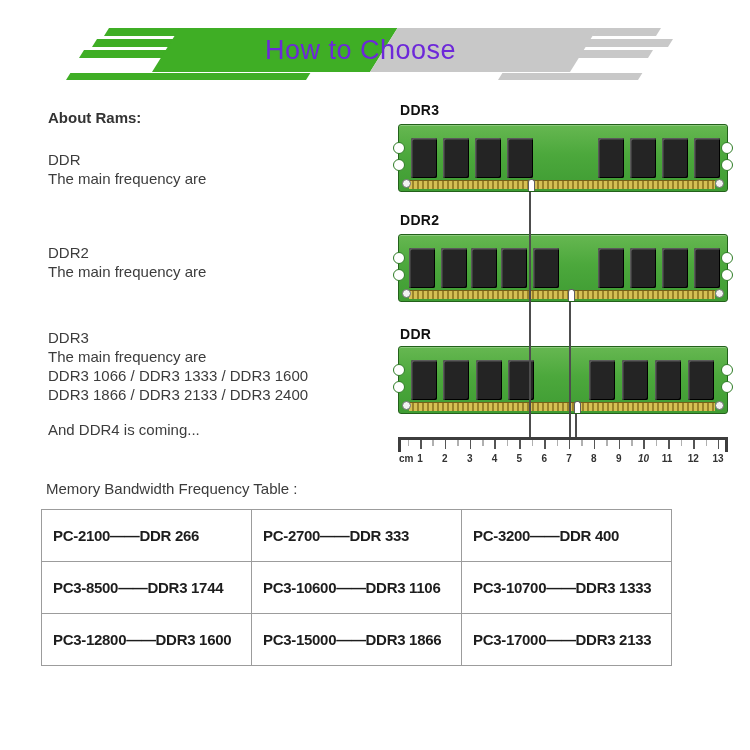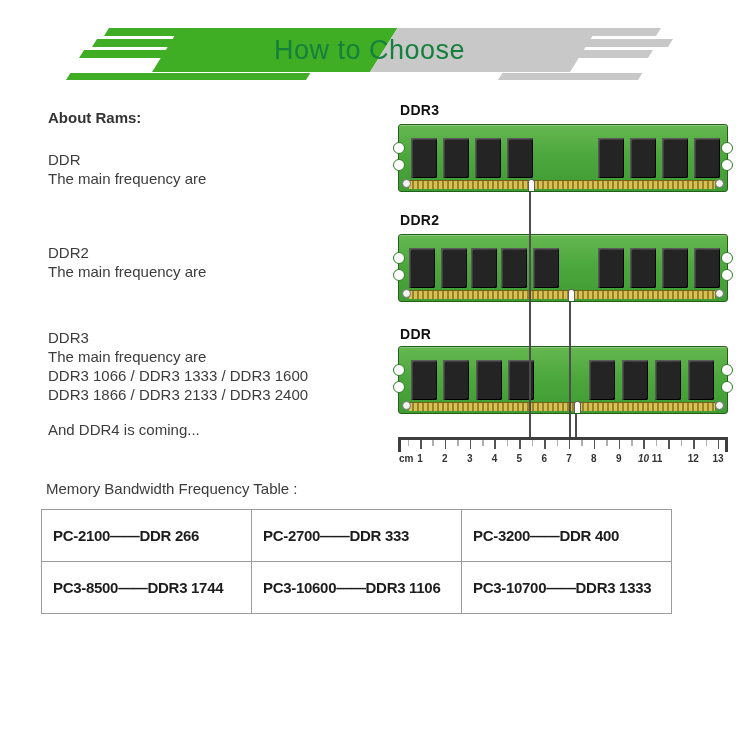--- a/index.html
+++ b/index.html
@@ -5,21 +5,21 @@
   html,body{margin:0;padding:0;background:#fff;}
   .page{position:relative;width:750px;height:750px;background:#fff;overflow:hidden;
         font-family:"Liberation Sans",sans-serif;color:#3c3c3c;}
   .abs{position:absolute;}
 
   
   .hdr .band, .hdr .stripe{position:absolute;transform:skewX(-32deg);transform-origin:left bottom;}
   .hdr .green{background:#3fae25;}
   .hdr .gray{background:#c8c8c8;}
   .hdr-title{position:absolute;left:265px;top:28px;width:200px;height:44px;line-height:44px;
-             text-align:right;font-size:27px;color:#15803d;letter-spacing:.5px;z-index:3;}
+             text-align:left;font-size:27px;color:#6d28d9;letter-spacing:.5px;z-index:3;}
 
   
   .txt{position:absolute;left:48px;font-size:15px;line-height:19px;color:#3c3c3c;}
   .heading{font-weight:bold;font-size:15px;color:#333;}
 
   
   .diagram{position:absolute;left:398px;top:100px;width:332px;height:390px;}
   .mod-label{position:absolute;font-size:14px;font-weight:bold;color:#111;letter-spacing:.3px;}
   .board{position:absolute;left:0;width:328px;height:66px;border:1px solid #23611b;border-radius:3px;
          background:linear-gradient(180deg,#66b751 0%,#4ca83c 45%,#3f9c33 100%);
@@ -196,36 +196,41 @@
       <span class="rlabel" style="left:22px;">1</span>
       <span class="rlabel" style="left:46.8px;">2</span>
       <span class="rlabel" style="left:71.7px;">3</span>
       <span class="rlabel" style="left:96.5px;">4</span>
       <span class="rlabel" style="left:121.3px;">5</span>
       <span class="rlabel" style="left:146.2px;">6</span>
       <span class="rlabel" style="left:171px;">7</span>
       <span class="rlabel" style="left:195.8px;">8</span>
       <span class="rlabel" style="left:220.7px;">9</span>
       <span class="rlabel" style="left:245.5px;font-style:italic;">10</span>
-      <span class="rlabel" style="left:259px;">11</span>
+      <span class="rlabel" style="left:269px;">11</span>
       <span class="rlabel" style="left:295.2px;">12</span>
       <span class="rlabel" style="left:320px;">13</span>
     </div>
   </div>
 
   <div class="tbl-title">Memory Bandwidth Frequency Table :</div>
 
   <table class="freq">
     <tbody>
       <tr>
         <td>PC-2100——DDR 266</td>
         <td>PC-2700——DDR 333</td>
         <td>PC-3200——DDR 400</td>
       </tr>
       <tr>
         <td>PC3-8500——DDR3 1744</td>
         <td>PC3-10600——DDR3 1106</td>
         <td>PC3-10700——DDR3 1333</td>
       </tr>
+      <tr>
+        <td>PC3-12800——DDR3 1600</td>
+        <td>PC3-15000——DDR3 1866</td>
+        <td>PC3-17000——DDR3 2133</td>
+      </tr>
     </tbody>
   </table>
 
 </div>
 
 </body></html>

